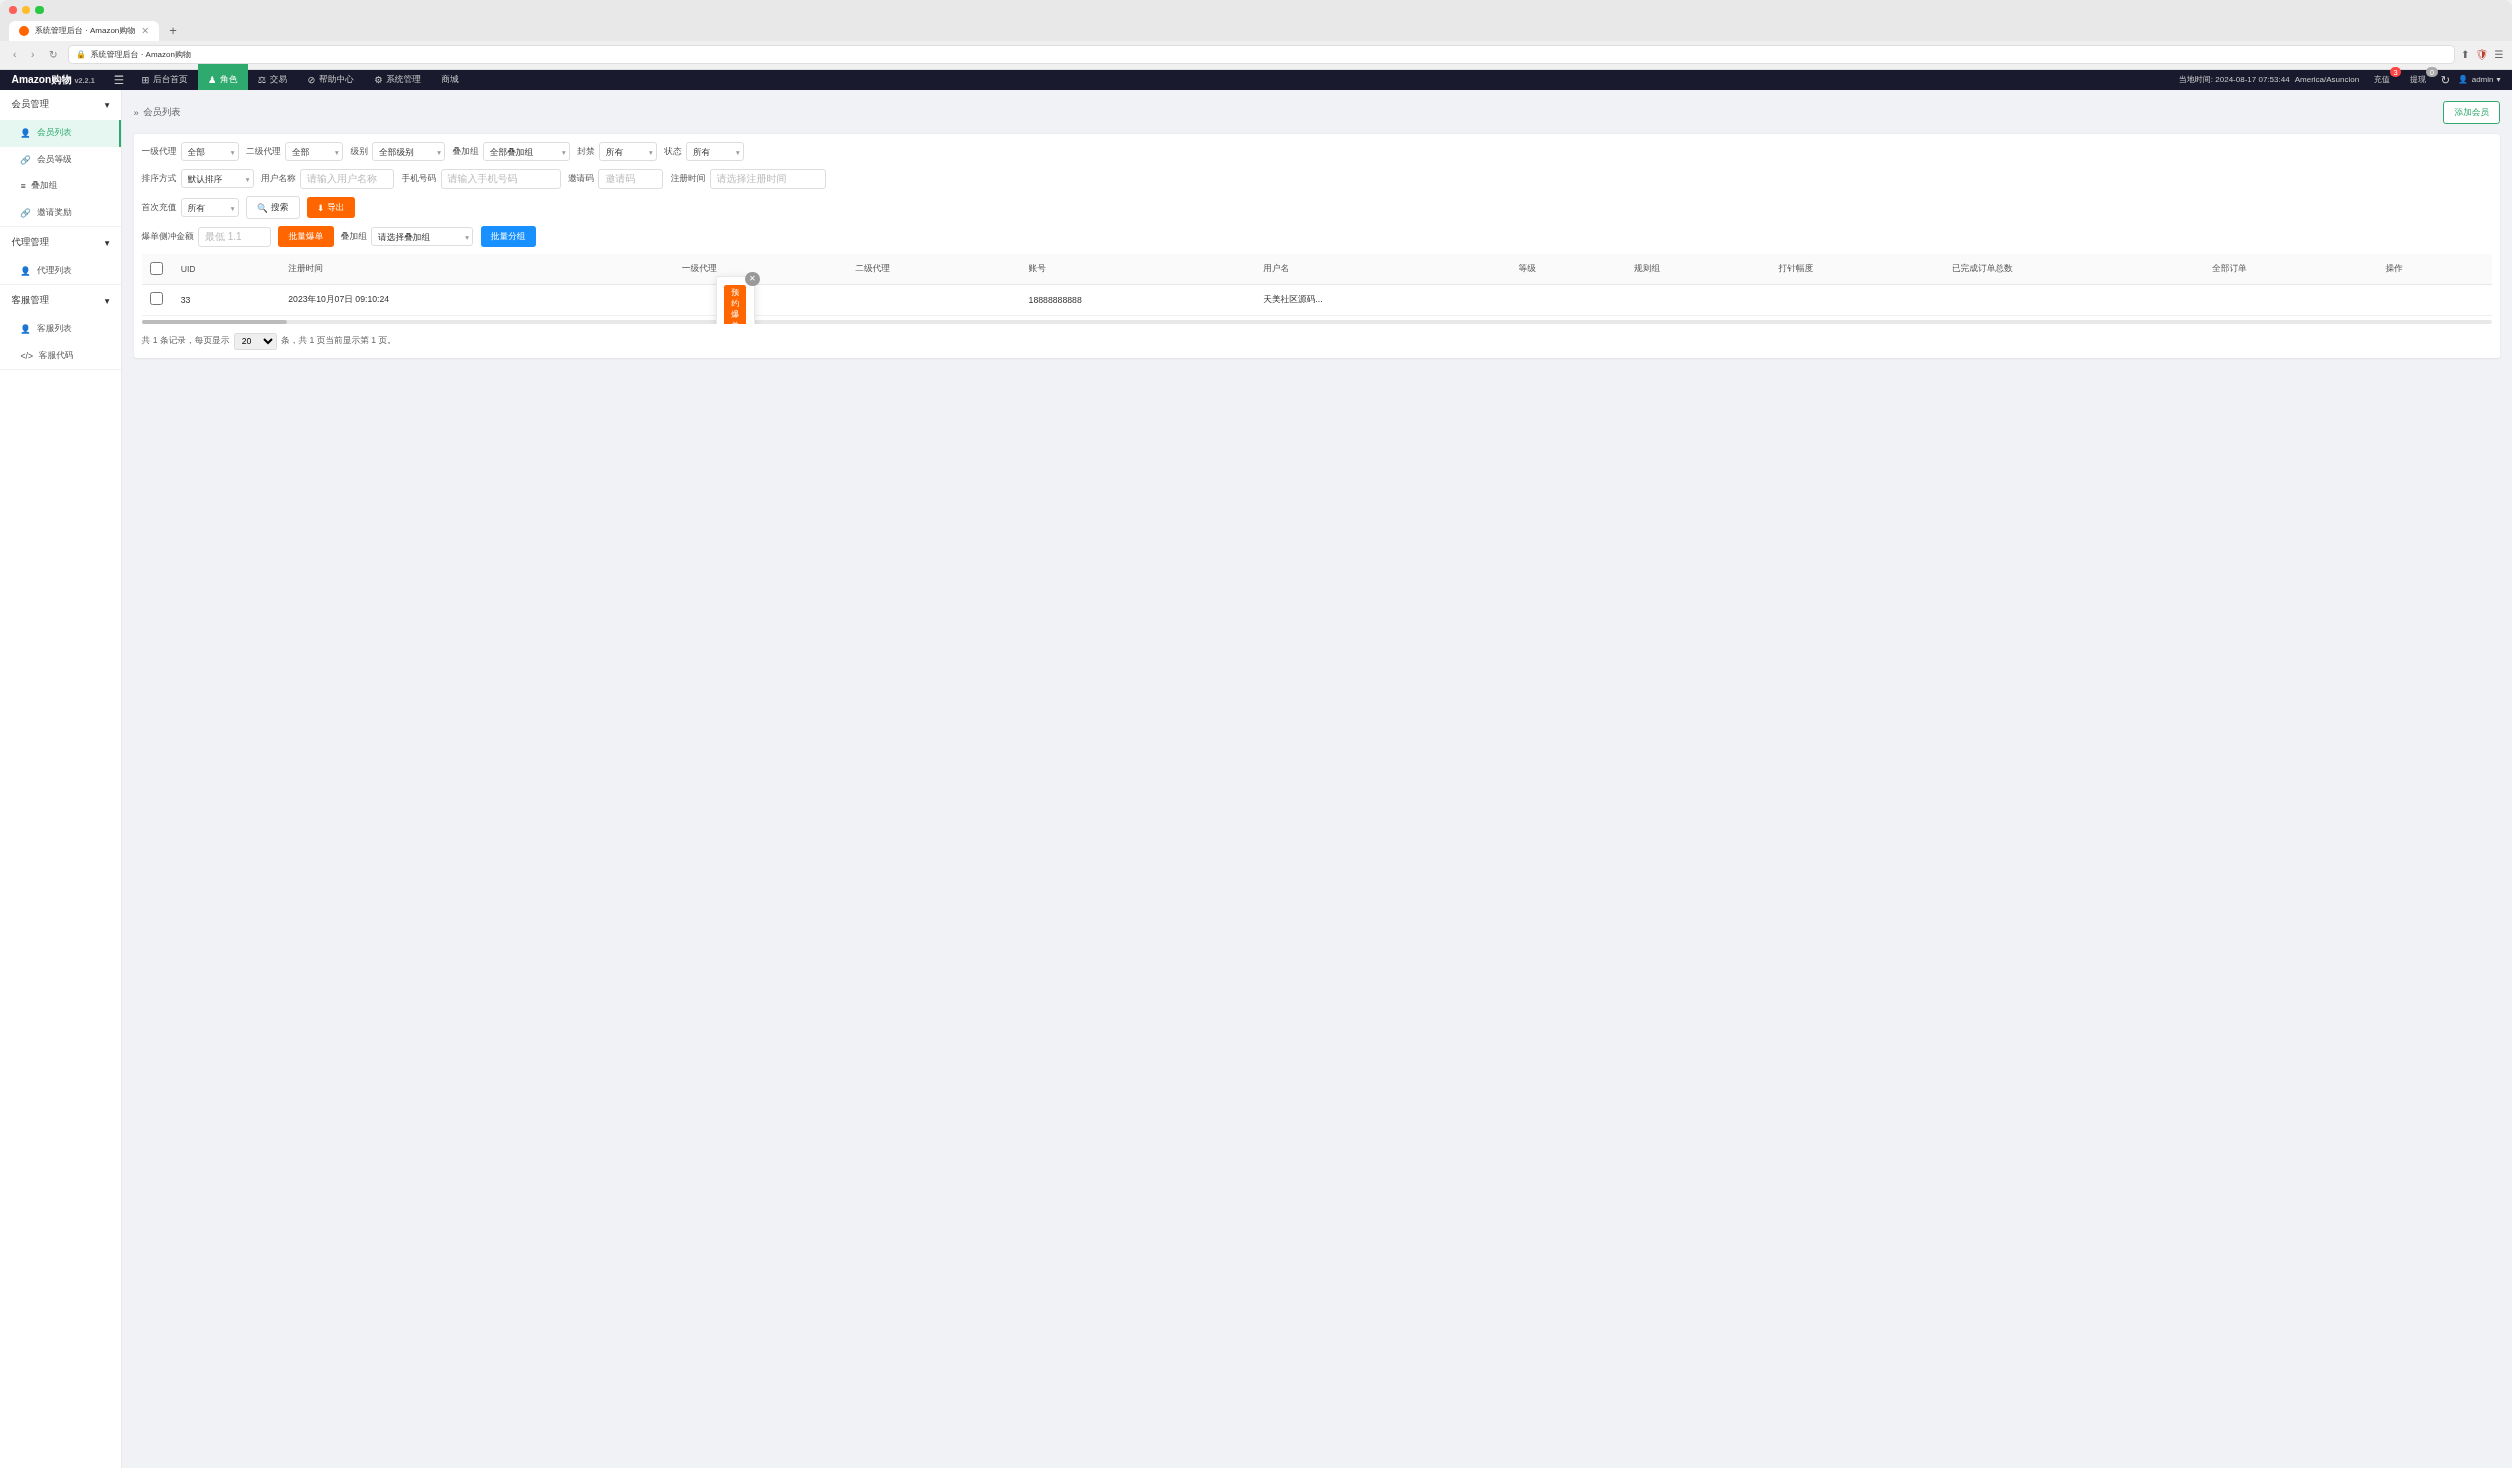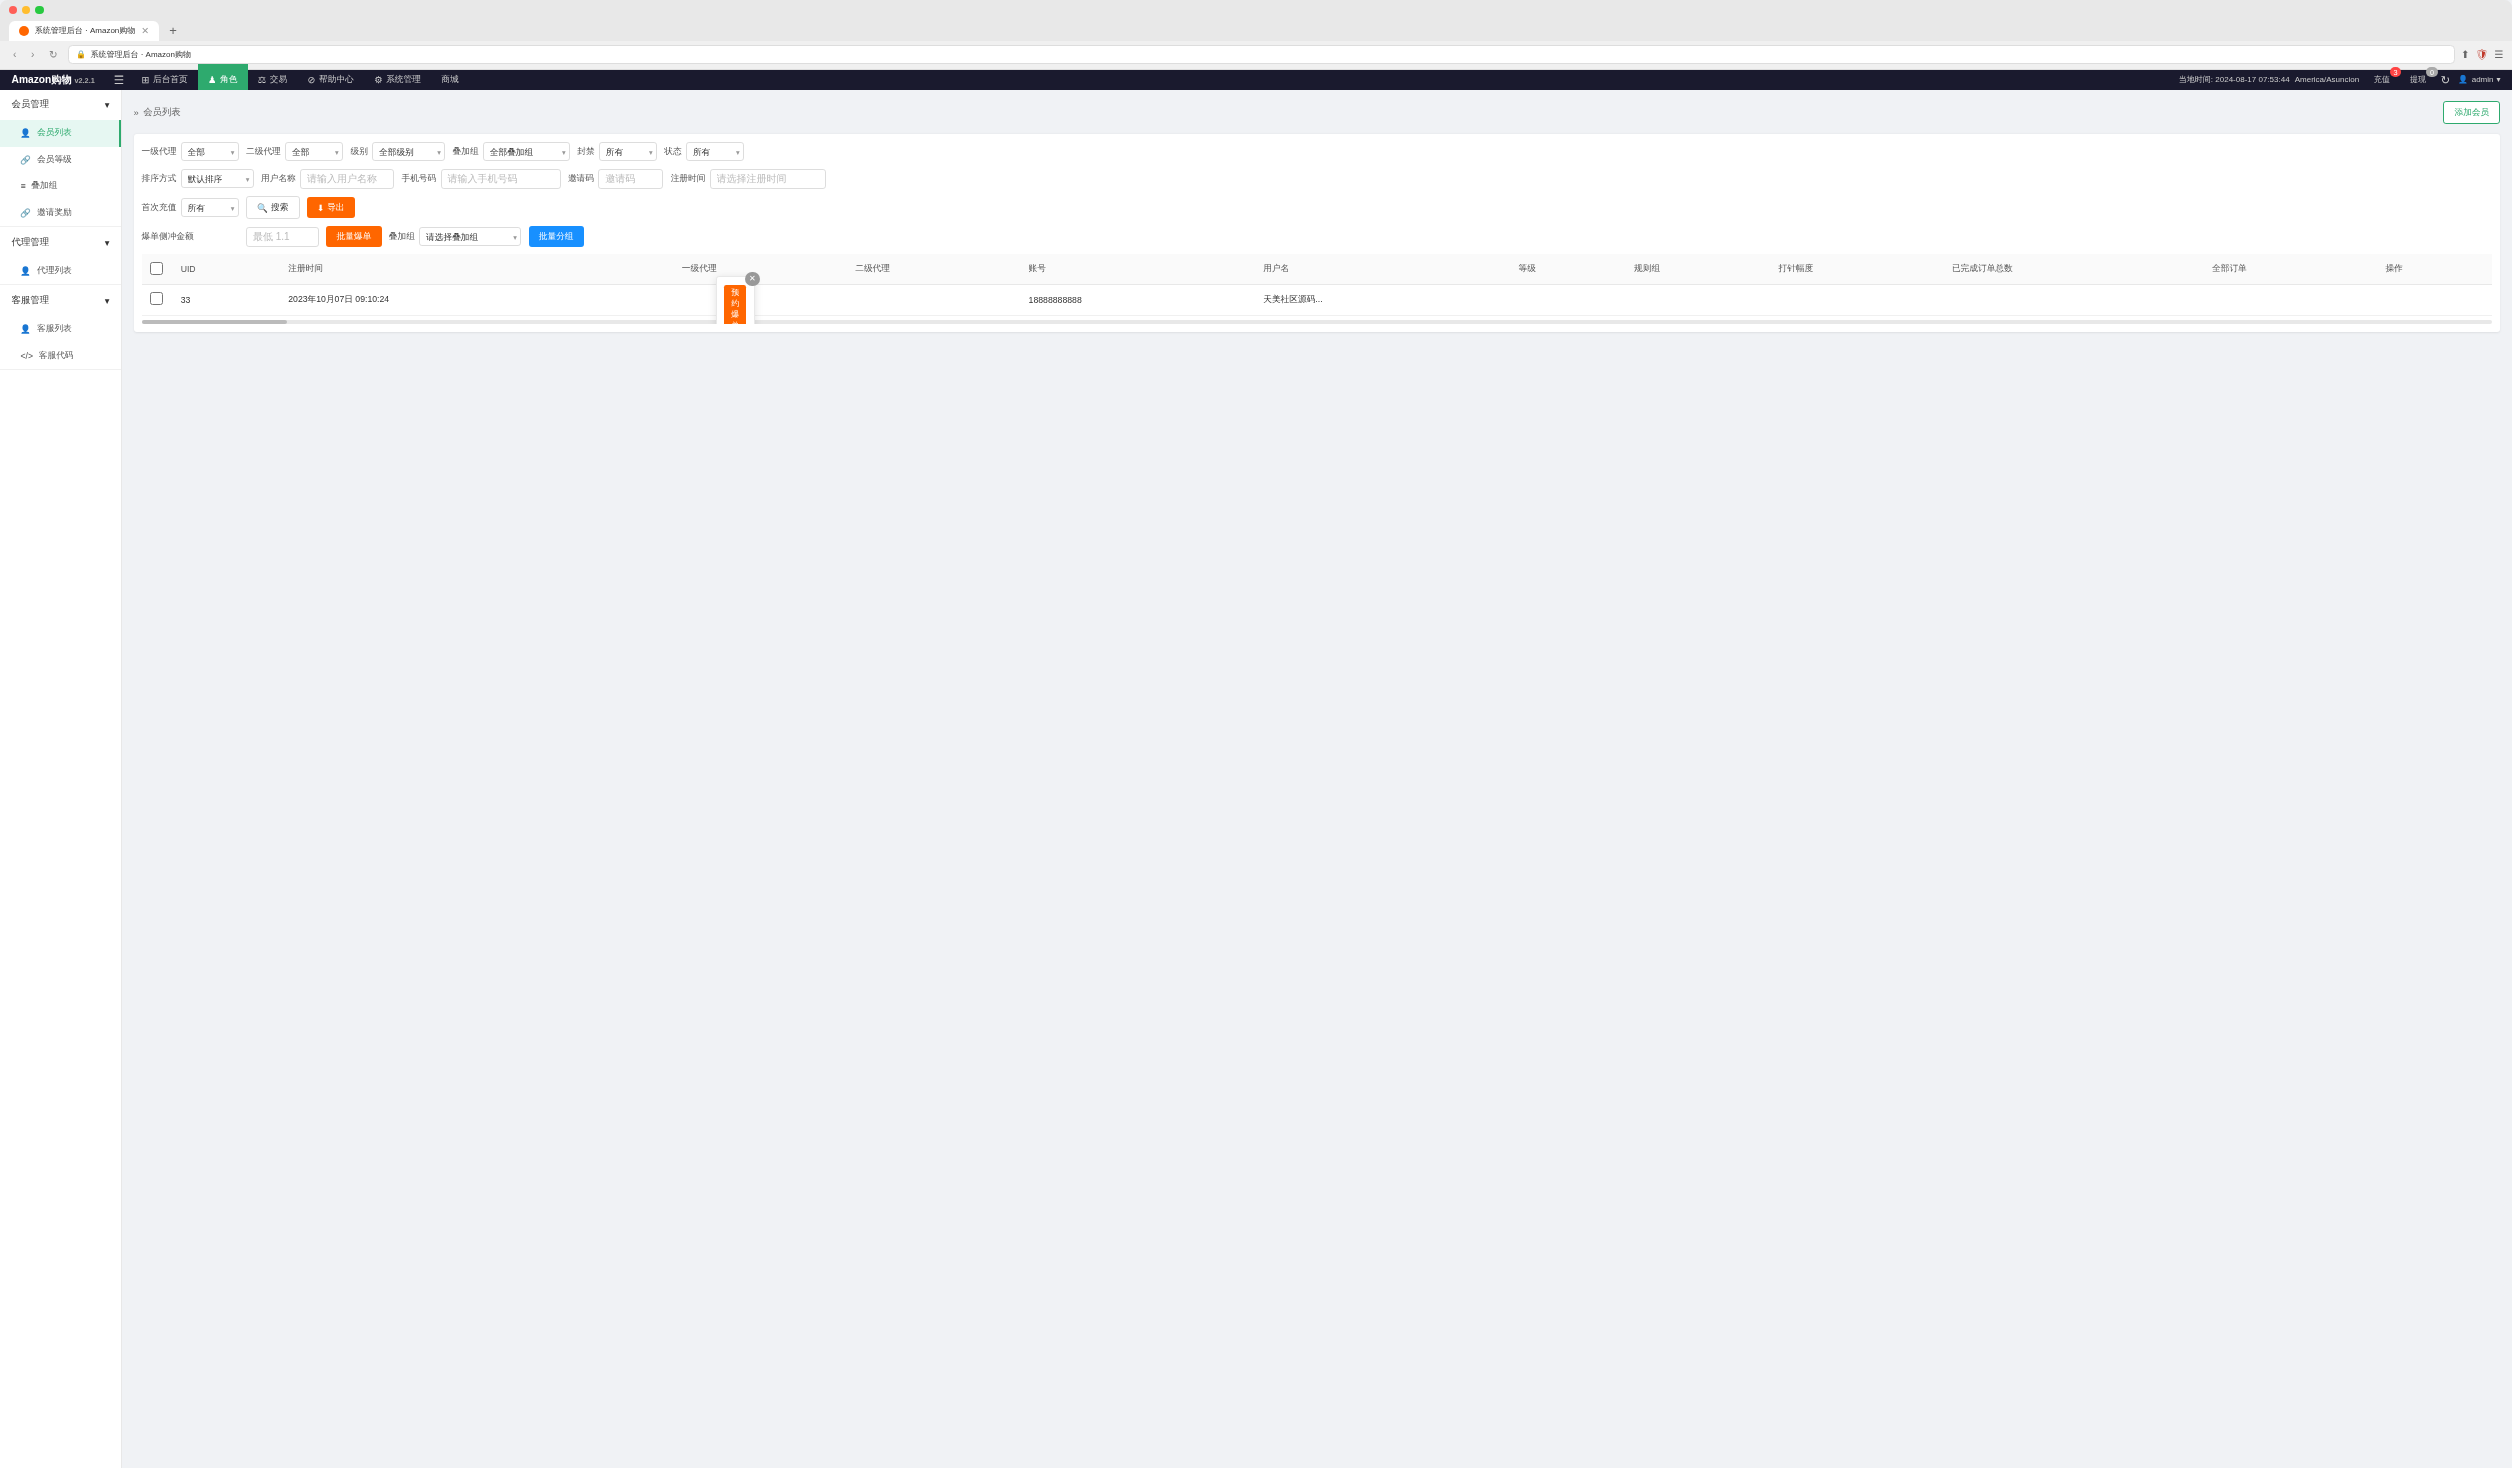--- a/index.html
+++ b/index.html
@@ -335,21 +335,21 @@
         </button>
         <button class="btn btn-orange">
           <span>⬇</span>
           <span>导出</span>
         </button>
       </div>
 
       <div class="filter-row">
         <div class="filter-item">
           <span class="filter-label">爆单侧冲金额</span>
-          <input class="filter-input" type="text" placeholder="最低 1.1" style="width: 73px; margin-left: 48px;">
+          <input class="filter-input" type="text" placeholder="最低 1.1" style="width: 73px;">
         </div>
         <button class="btn btn-orange">批量爆单</button>
         <div class="filter-item">
           <span class="filter-label">叠加组</span>
           <div class="select-wrapper">
             <select class="filter-select" style="min-width:102px;">
               <option>请选择叠加组</option>
             </select>
           </div>
         </div>
@@ -406,16 +406,25 @@
             <button class="tag-btn tag-orange">预约爆单</button>
 
           </div>
         </div>
 
         <div class="scrollbar-area">
           <div class="scrollbar-thumb"></div>
         </div>
       </div>
 
+      <div class="pagination-bar">
+        <span>共 1 条记录，每页显示</span>
+        <select class="page-size-select">
+          <option>20</option>
+          <option>50</option>
+          <option>100</option>
+        </select>
+        <span>条，共 1 页当前显示第 1 页。</span>
+      </div>
     </div>
   </div>
 </div>
 
 
 </body></html>

